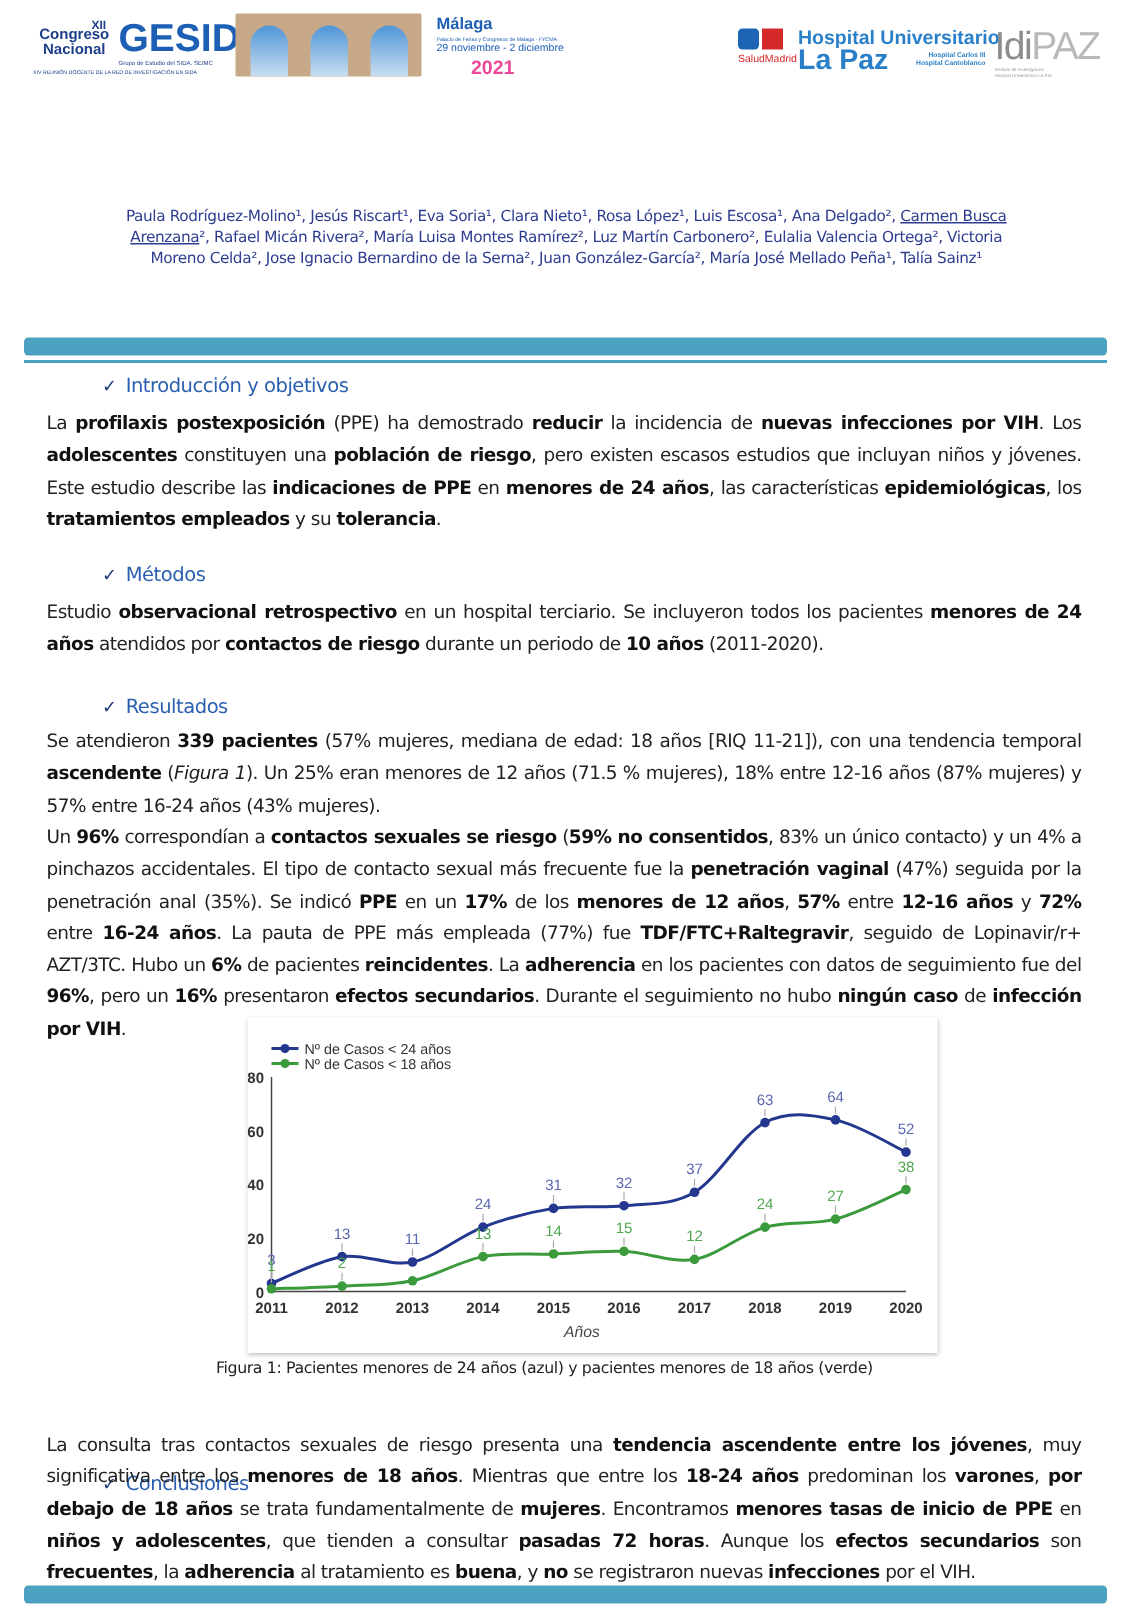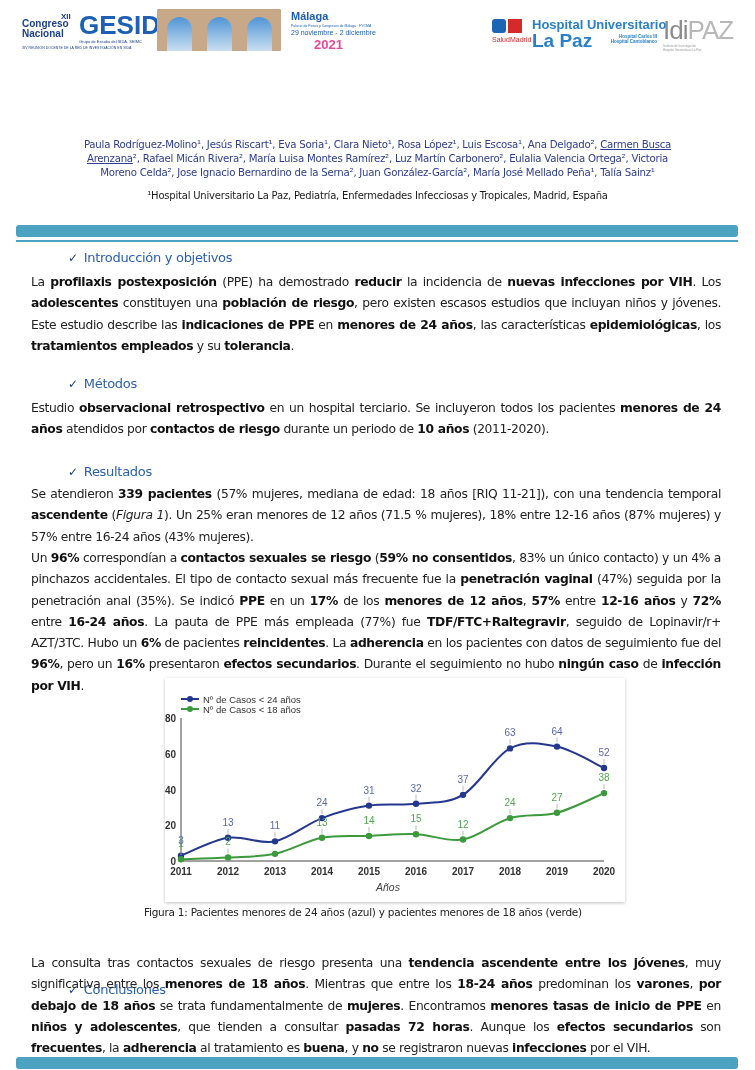--- a/index.html
+++ b/index.html
@@ -1,21 +1,21 @@
 <!DOCTYPE html>
 <html><head>
 <meta charset="utf-8">
 <style>
   html, body { margin:0; padding:0; background:#ffffff; }
   body { width:755px; height:1070px; position:relative; overflow:hidden; font-family:"DejaVu Sans", sans-serif; color:#1a1a1a; }
   
   .hdr { position:absolute; left:0; top:0; width:640px; height:60px; }
   .congreso { position:absolute; left:22px; top:12px; width:125px; height:40px; }
   .congreso .xii { position:absolute; left:39px; top:0px; font:bold 8px "Liberation Sans", sans-serif; color:#1d3f8a; }
-  .congreso .c1 { position:absolute; left:0; top:7px; font:bold 10px "Liberation Sans", sans-serif; color:#1d3f8a; line-height:10px; width:55px; text-align:left; }
+  .congreso .c1 { position:absolute; left:0; top:7px; font:bold 10px "Liberation Sans", sans-serif; color:#1d3f8a; line-height:10px; width:55px; text-align:center; }
   .congreso .gesida { position:absolute; left:57px; top:0; font:bold 26px "Liberation Sans", sans-serif; color:#1d5fb5; letter-spacing:0px; line-height:26px;}
   .congreso .grupo { position:absolute; left:57px; top:27px; font:4px "Liberation Sans", sans-serif; color:#1d3f8a; white-space:nowrap;}
   .congreso .reunion { position:absolute; left:0; top:34px; font:3.5px "Liberation Sans", sans-serif; color:#1d3f8a; white-space:nowrap;}
   .arches { position:absolute; left:157px; top:9px; width:124px; height:42px; background:#c7a98a; overflow:hidden; border-radius:1px; }
   .arch { position:absolute; top:8px; width:25px; height:34px; background:linear-gradient(#4f95d6,#c9def0); border-radius:13px 13px 0 0; }
   .malaga { position:absolute; left:291px; top:10px; font:bold 11px "Liberation Sans", sans-serif; color:#1d5fb5; }
   .malaga-sub { position:absolute; left:291px; top:24px; font:3.5px "Liberation Sans", sans-serif; color:#1d5fb5; white-space:nowrap;}
   .malaga-dates { position:absolute; left:291px; top:29px; font:7px "Liberation Sans", sans-serif; color:#1d5fb5; white-space:nowrap;}
   .malaga-year { position:absolute; left:274px; top:37px; font:bold 13px "Liberation Sans", sans-serif; color:#ec4899;margin-left:40px; }
   .salud { position:absolute; left:492px; top:17px; width:42px; height:30px; }
@@ -91,21 +91,20 @@
     <div>Hospital Universitario La Paz</div>
   </div>
 </div>
 
 <div class="title">
 </div>
 
 <div class="authors"><span>Paula Rodríguez-Molino¹, Jesús Riscart¹, Eva Soria¹, Clara Nieto¹, Rosa López¹, Luis Escosa¹, Ana Delgado², </span><u>Carmen Busca</u><br><u>Arenzana</u><span>², Rafael Micán Rivera², María Luisa Montes Ramírez², Luz Martín Carbonero², Eulalia Valencia Ortega², Victoria Moreno Celda², Jose Ignacio Bernardino de la Serna², Juan González-García², María José Mellado Peña¹, Talía Sainz¹</span></div>
 
 <div class="affil">
-  <div>¹Hospital Universitario La Paz, Pediatría, Enfermedades Infecciosas y Tropicales, Madrid, España</div>
 </div>
 
 <div class="bar" style="top:225px"></div>
 <div class="bar-line" style="top:240px"></div>
 
 <div class="sec" style="top:250px"><span class="check">✓</span><span class="hl">Introducción y objetivos</span></div>
 <div class="para" style="top:272px">La <b>profilaxis postexposición</b> (PPE) ha demostrado <b>reducir</b> la incidencia de <b>nuevas infecciones por VIH</b>. Los <b>adolescentes</b> constituyen una <b>población de riesgo</b>, pero existen escasos estudios que incluyan niños y jóvenes. Este estudio describe las <b>indicaciones de PPE</b> en <b>menores de 24 años</b>, las características <b>epidemiológicas</b>, los <b>tratamientos empleados</b> y su <b>tolerancia</b>.</div>
 
 <div class="sec" style="top:376px"><span class="check">✓</span><span class="hl">Métodos</span></div>
 <div class="para" style="top:398px">Estudio <b>observacional retrospectivo</b> en un hospital terciario. Se incluyeron todos los pacientes <b>menores de 24 años</b> atendidos por <b>contactos de riesgo</b> durante un periodo de <b>10 años</b> (2011-2020).</div>

